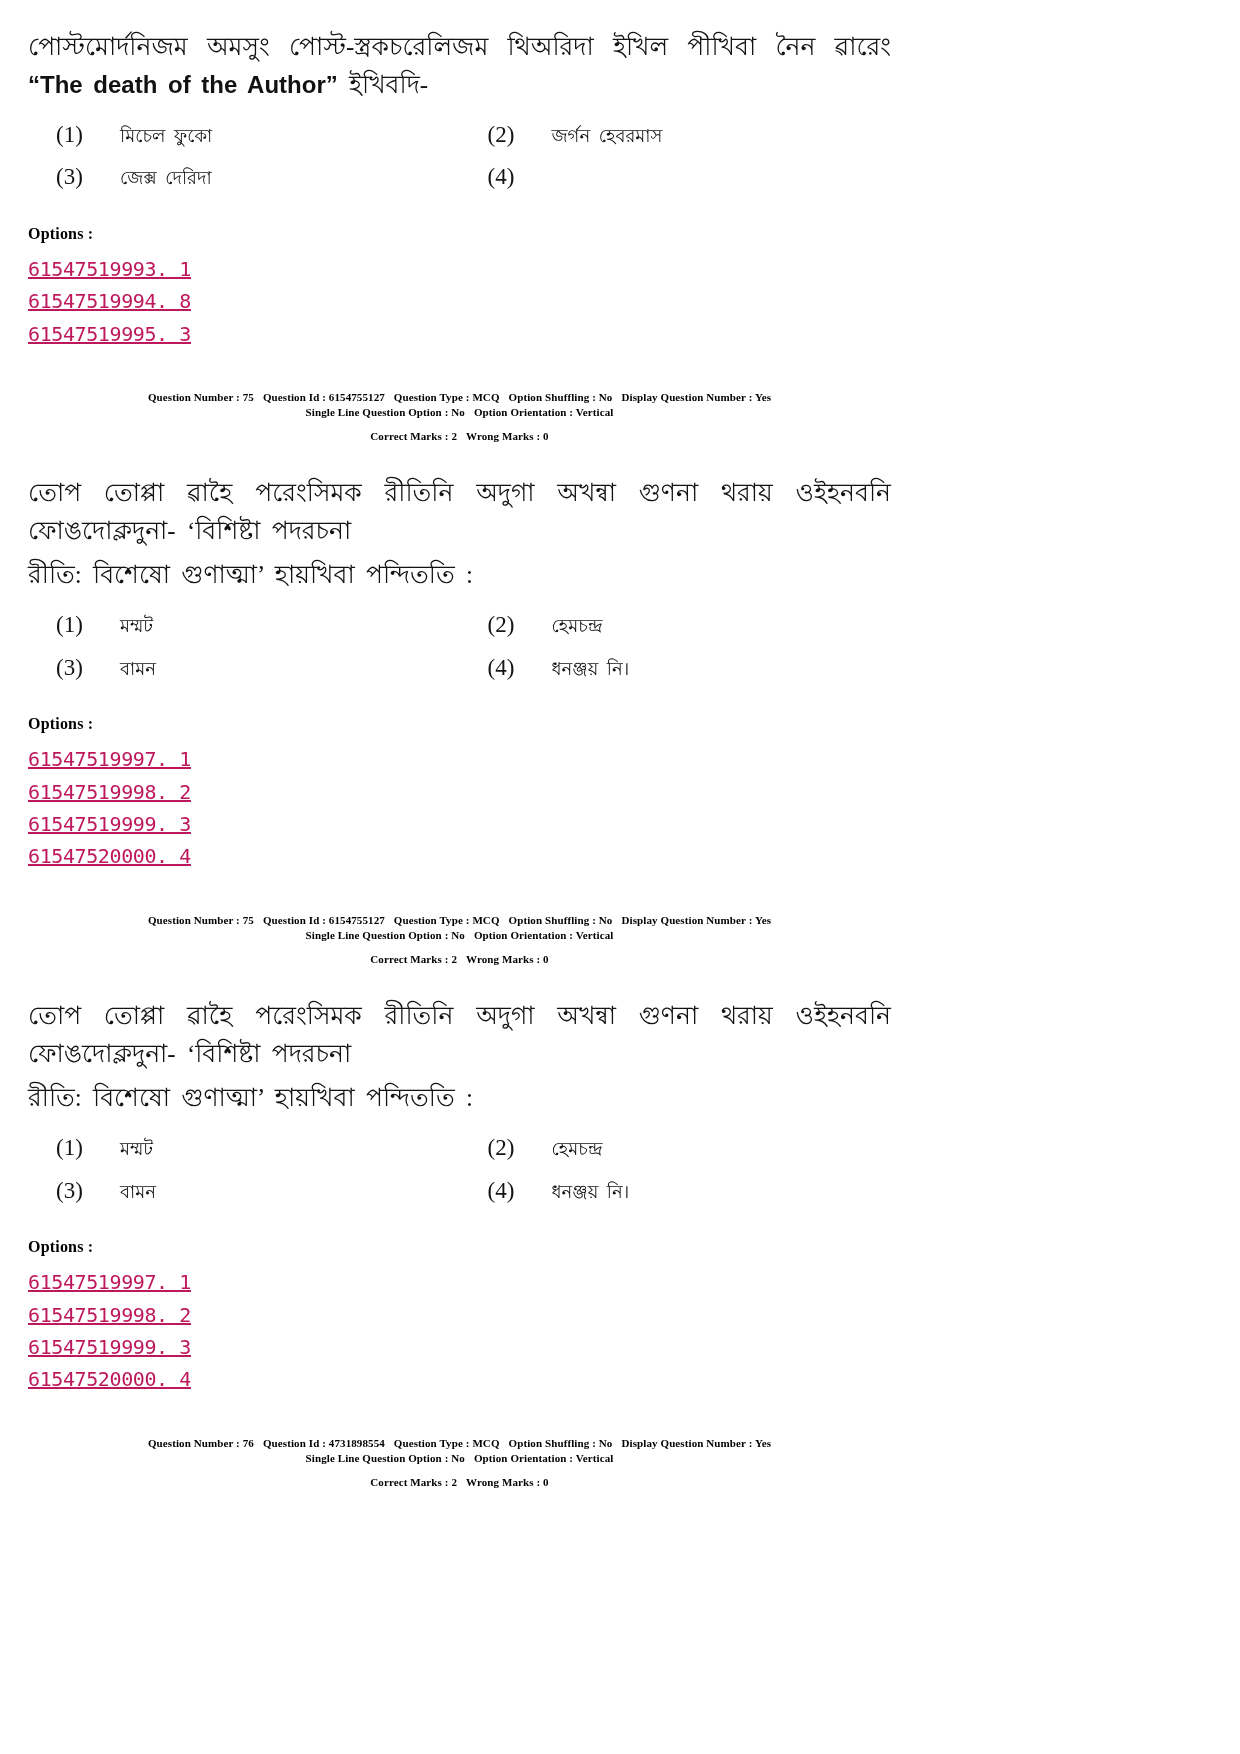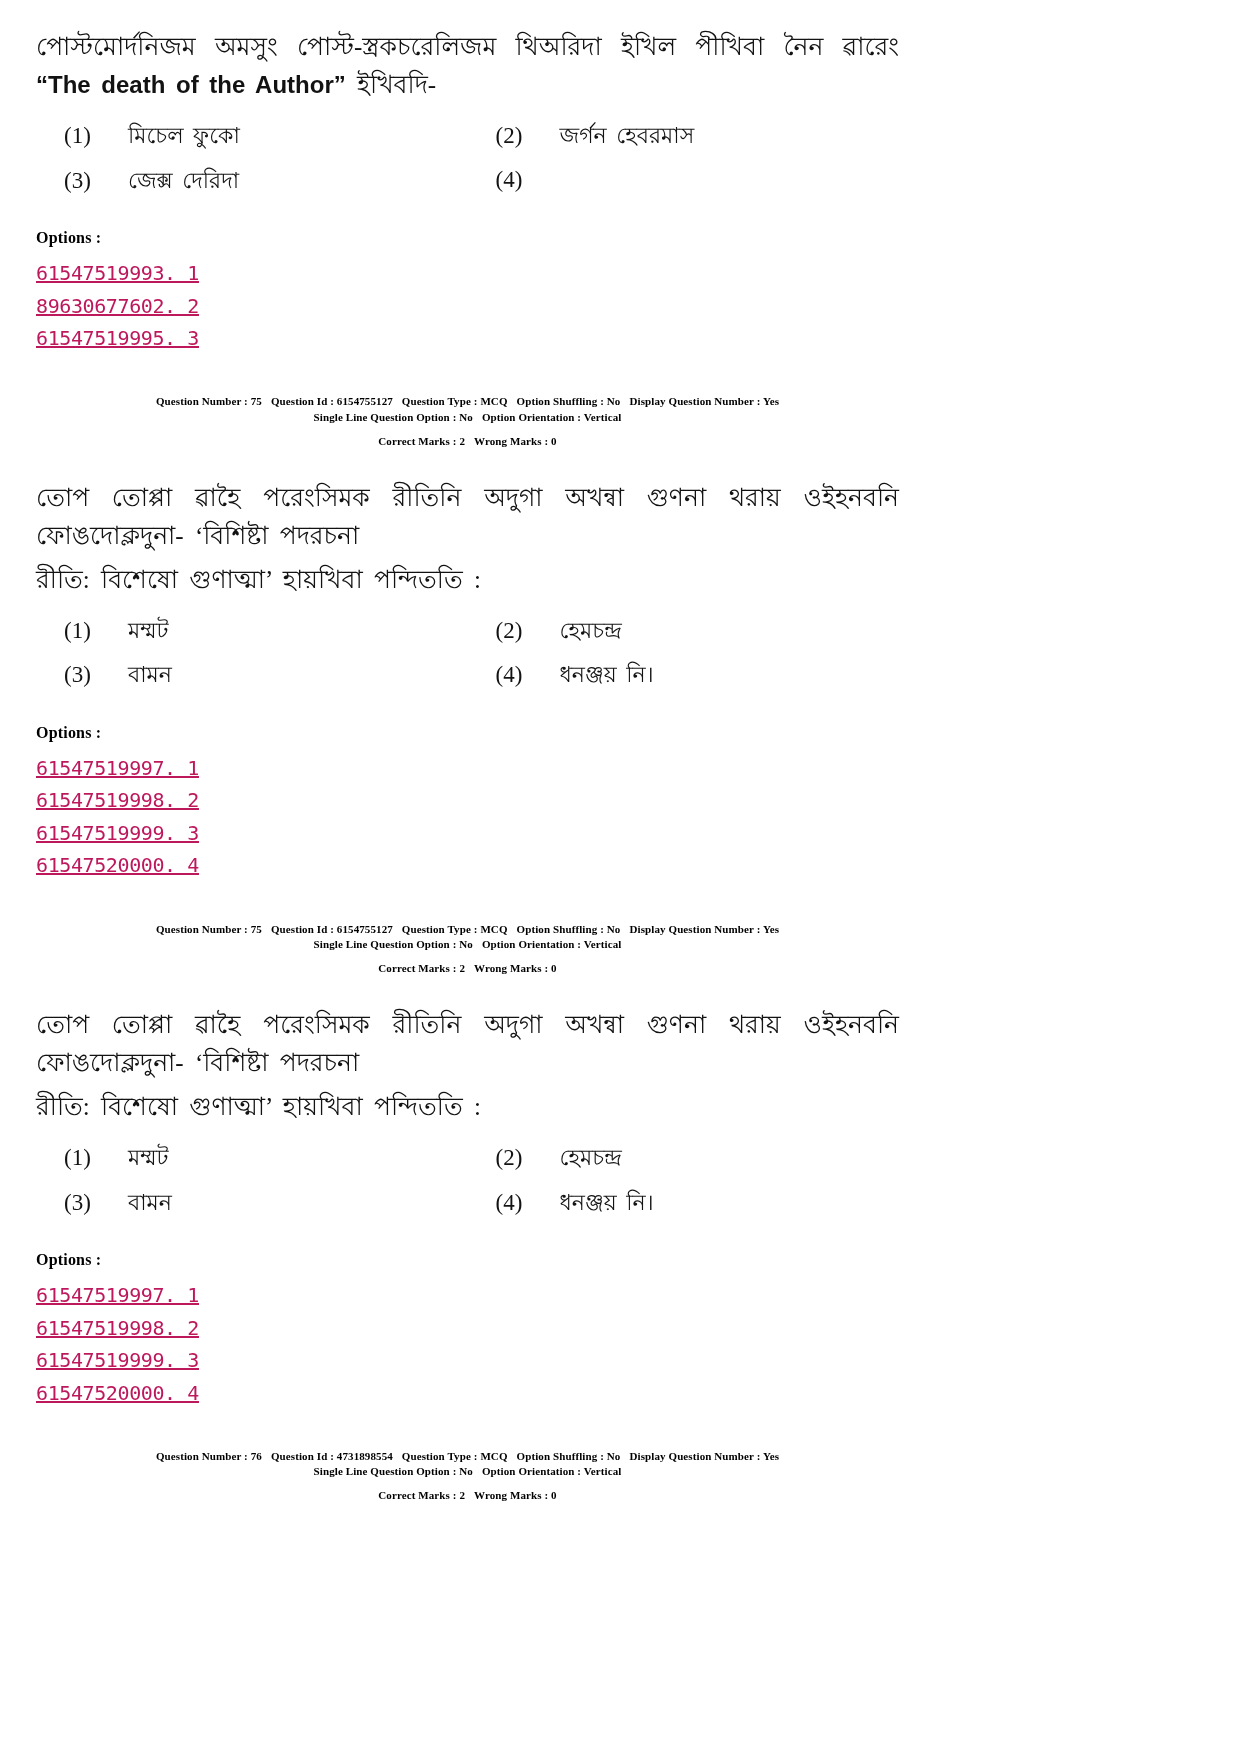--- a/index.html
+++ b/index.html
@@ -14,21 +14,20 @@
     font-family: "Liberation Serif", "DejaVu Serif", serif;
     color: #000000;
     -webkit-font-smoothing: antialiased;
   }
   .page {
     position: relative;
     width: 1061px;
     height: 1754px;
     box-sizing: border-box;
     padding: 28px 170px 16px 28px;
-    margin-left: 8px;
   }
 
   
   .stem {
     font-family: "Liberation Serif", "DejaVu Serif", serif;
     font-size: 25px;
     line-height: 1.52;
     text-align: justify;
     text-justify: inter-word;
     word-spacing: 5px;
@@ -63,21 +62,21 @@
     flex: 0 0 auto;
     width: 92px;
     padding-left: 28px;
     box-sizing: border-box;
     font-size: 23px;
     font-family: "Liberation Serif", "DejaVu Serif", serif;
     color: #131313;
   }
   .choice .txt {
     flex: 1 1 auto;
-    font-size: 22px;
+    font-size: 18px;
     line-height: 1.3;
     color: #131313;
     word-spacing: 4px;
   }
 
   
   .options-block {
     margin-top: 34px;
   }
   .options-label {
@@ -138,21 +137,21 @@
         </div>
         <div class="choice">
           <span class="num">(4)</span>
         </div>
       </div>
     </div>
 
     <div class="options-block">
       <div class="options-label">Options :</div>
       <div class="option-id">61547519993. 1</div>
-      <div class="option-id">89630677602. 2</div>
+      <div class="option-id">61547519994. 8</div>
       <div class="option-id">61547519995. 3</div>
     </div>
   </div>
 
   <div class="meta">
     <span class="line"><span>Question Number :</span>
       <span>75</span><span class="sp"></span><span>Question Id :</span>
       <span>6154755127</span><span class="sp"></span><span>Question Type :</span>
       <span>MCQ</span><span class="sp"></span><span>Option Shuffling :</span>
       <span>No</span><span class="sp"></span><span>Display Question Number :</span>

